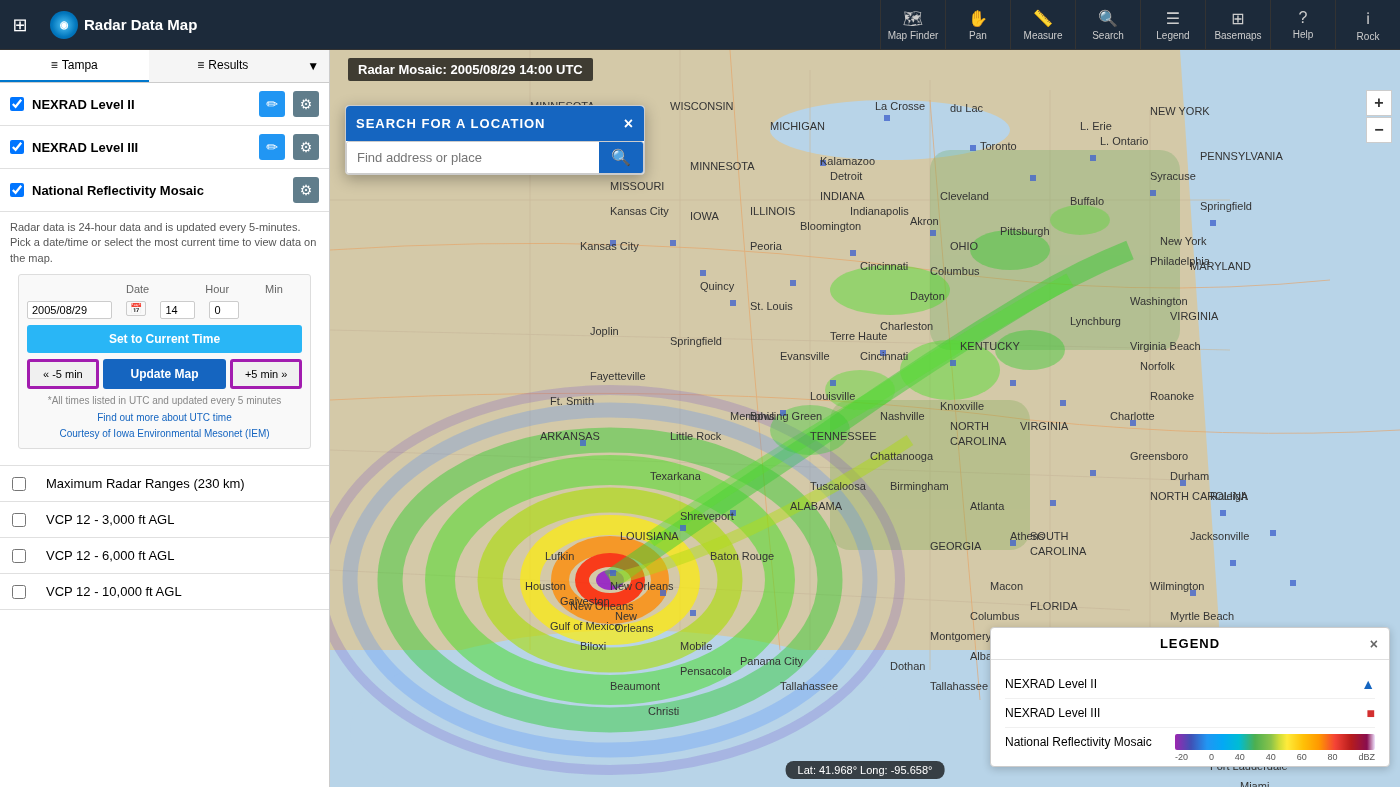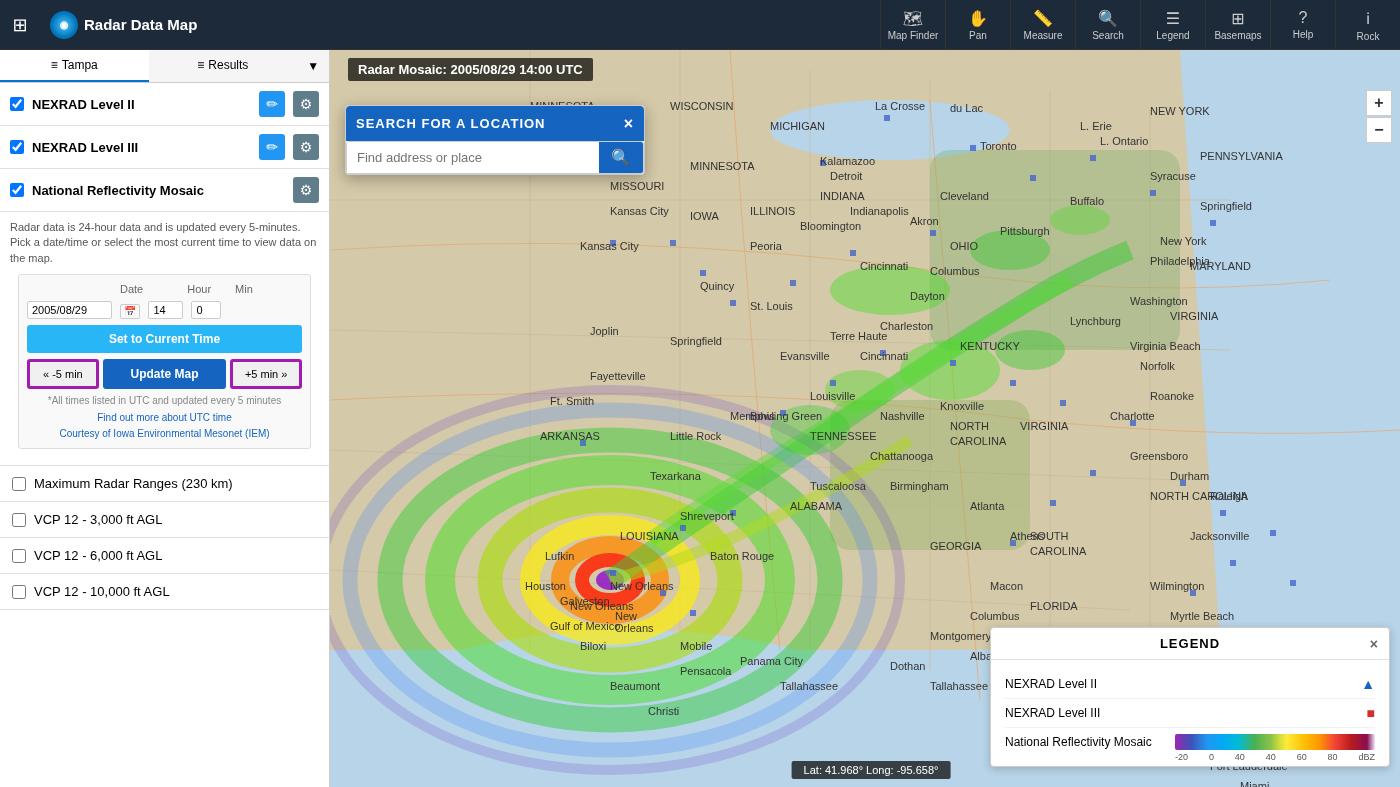--- a/index.html
+++ b/index.html
@@ -74,21 +74,21 @@
 
     .mosaic-section {
       padding: 8px 10px; border-bottom: 1px solid #e0e0e0;
     }
     .mosaic-desc { font-size: 11px; color: #555; margin-top: 4px; line-height: 1.4; }
 
     .datetime-section {
       background: #f9f9f9; border: 1px solid #ddd; margin: 8px;
       border-radius: 3px; padding: 8px;
     }
-    .datetime-row { display: flex; align-items: flex-end; gap: 8px; margin-bottom: 6px; }
+    .datetime-row { display: flex; align-items: flex-start; gap: 14px; margin-bottom: 6px; }
     .dt-label { font-size: 11px; color: #666; }
     .dt-input {
       border: 1px solid #ccc; border-radius: 2px; padding: 2px 4px;
       font-size: 11px; background: #fff;
     }
     .dt-input-date { width: 85px; }
     .dt-input-hour { width: 35px; }
     .dt-input-min { width: 30px; }
     .dt-cal-btn {
       background: none; border: 1px solid #ccc; border-radius: 2px;
@@ -108,21 +108,21 @@
     .update-map-btn {
       flex: 2; padding: 6px 4px; background: #1565c0; color: #fff;
       border: none; border-radius: 3px; cursor: pointer; font-size: 12px;
       font-weight: bold;
     }
     .utc-note { font-size: 10px; color: #888; text-align: center; margin-top: 4px; }
     .utc-link { color: #1565c0; text-decoration: none; font-size: 10px; }
 
     .optional-layer {
       display: flex; align-items: center; padding: 10px 12px;
-      border-bottom: 1px solid #e0e0e0; gap: 8px;
+      border-bottom: 1px solid #e0e0e0; gap: 20px;
     }
     .optional-layer label { font-size: 13px; cursor: pointer; }
     .optional-layer input[type=checkbox] { width: 14px; height: 14px; cursor: pointer; }
 
     
     #map-area {
       position: absolute; top: 50px; left: 330px; right: 0; bottom: 0;
       background: #a8d5a2; overflow: hidden;
     }
 
@@ -133,21 +133,21 @@
     .map-timestamp {
       position: absolute; top: 8px; left: 18px;
       background: rgba(0,0,0,0.7); color: #fff; padding: 4px 10px;
       font-size: 13px; font-weight: bold; border-radius: 2px;
     }
 
     
     .coords-bar {
       position: absolute; bottom: 8px; left: 50%; transform: translateX(-50%);
       background: rgba(0,0,0,0.7); color: #fff; padding: 3px 12px;
-      font-size: 11px; border-radius: 2px; margin-left: 6px;
+      font-size: 11px; border-radius: 8px;
     }
 
     
     .zoom-controls {
       position: absolute; top: 40px; right: 8px;
       display: flex; flex-direction: column; gap: 1px;
     }
     .zoom-btn {
       width: 26px; height: 26px; background: #fff; border: 1px solid #ccc;
       cursor: pointer; font-size: 16px; display: flex; align-items: center;

